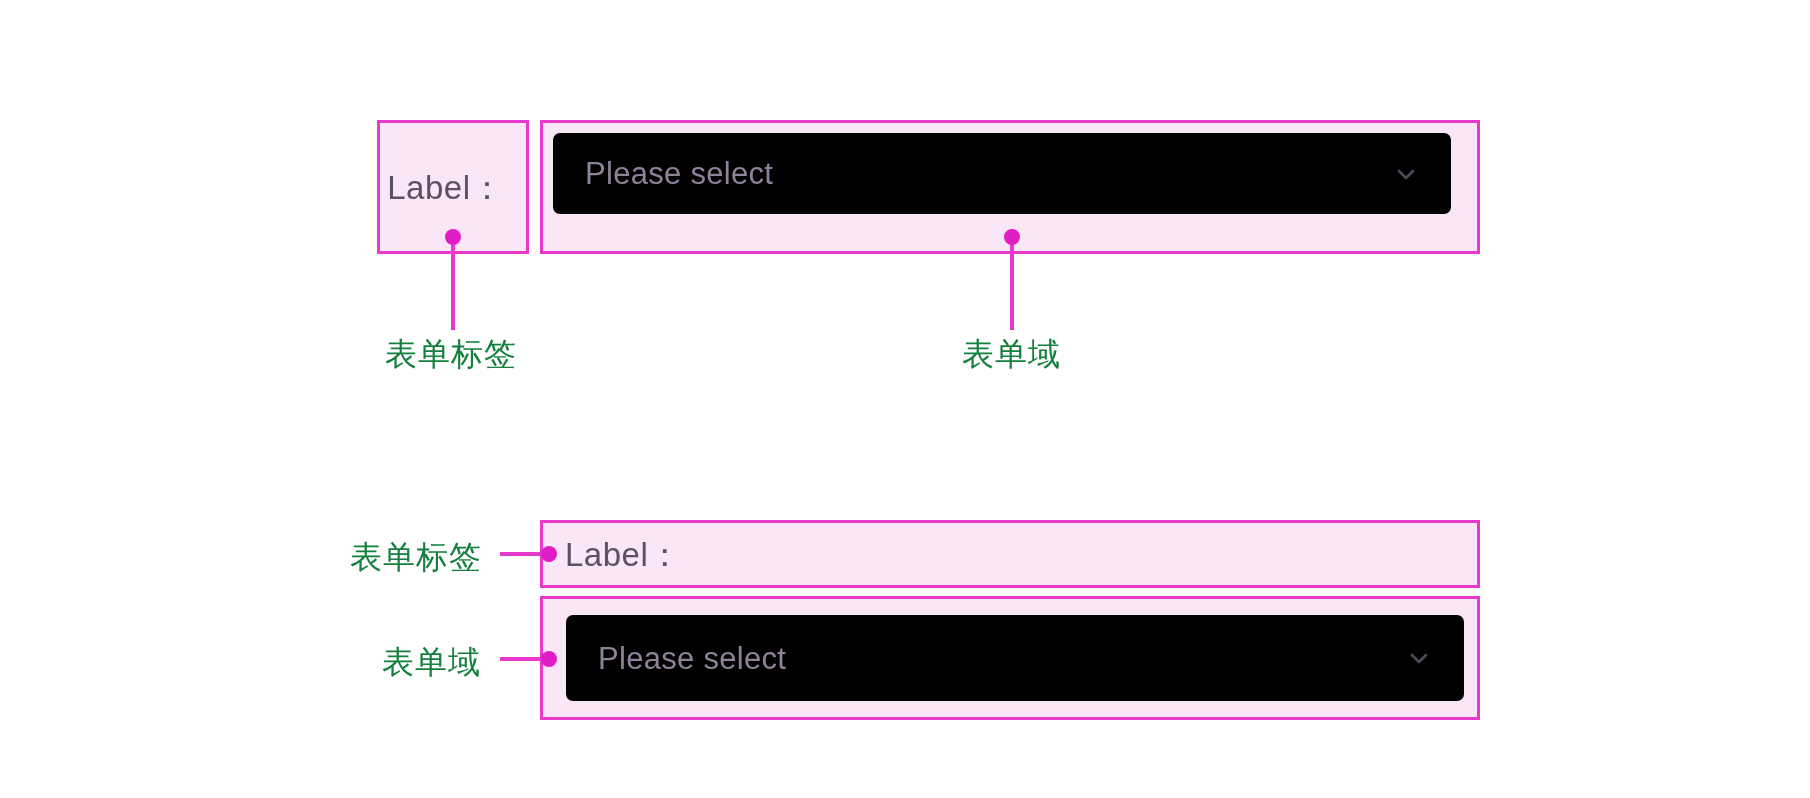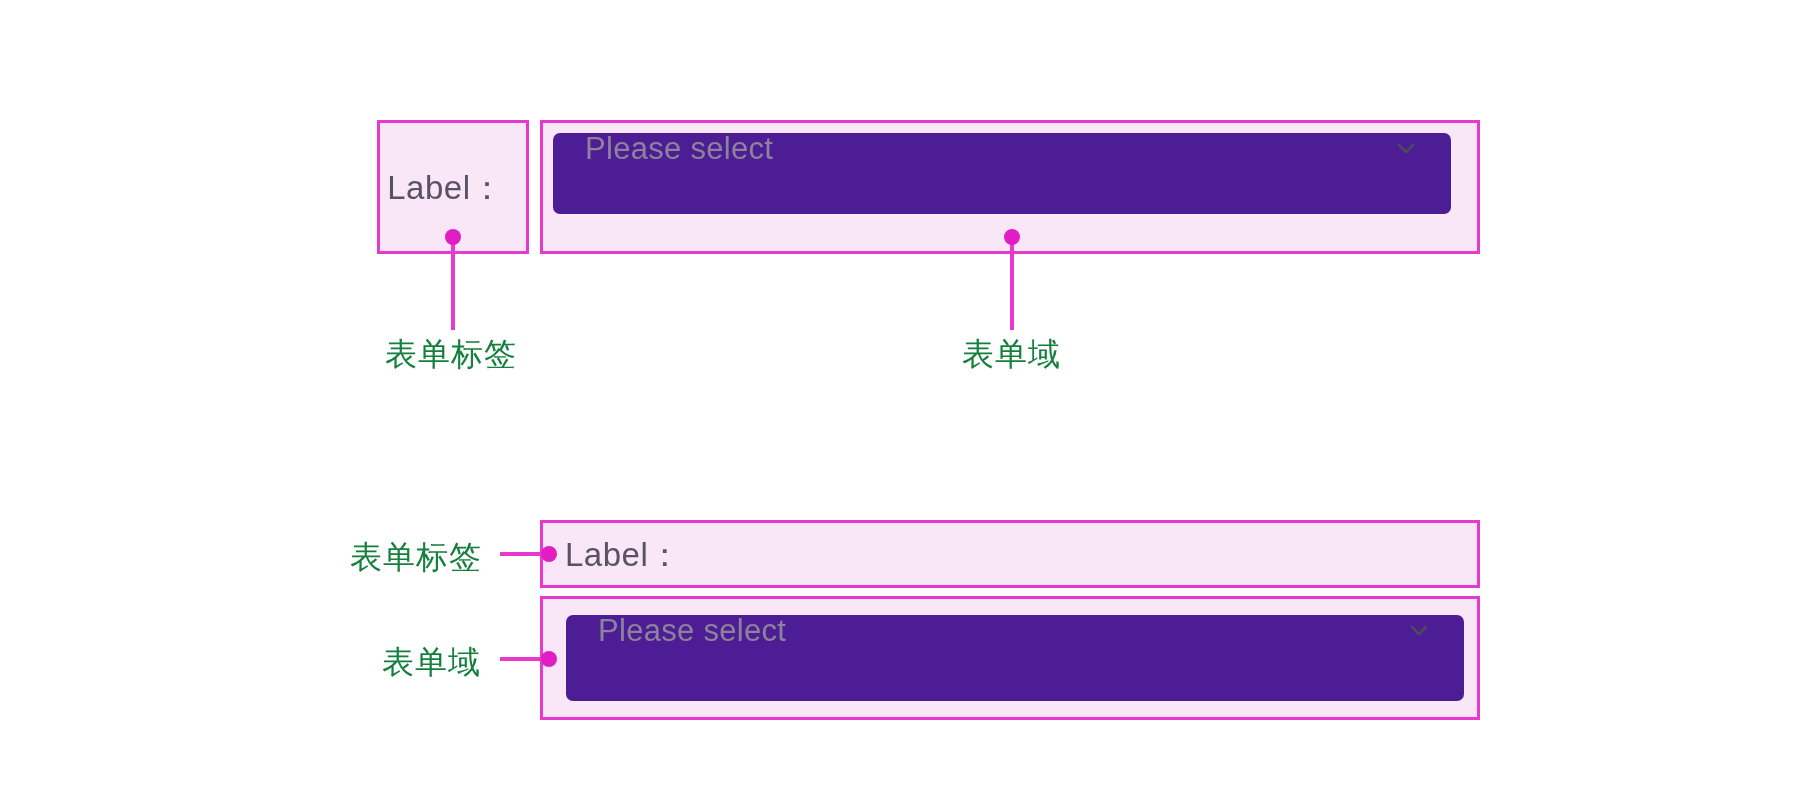--- a/index.html
+++ b/index.html
@@ -49,24 +49,26 @@
     margin-left: 22px;
   }
 
   
   .field-cell {
     display: flex;
     align-items: center;
   }
   .select-control {
     position: absolute;
-    background: #4c1d95;
+    background: #000000;
     border-radius: 7px;
     display: flex;
+    align-items: center;
     box-sizing: border-box;
+    text-decoration: underline;
   }
   .select-placeholder {
     color: #8d8299;
     font-size: 31px;
     line-height: 1;
     margin-left: 32px;
     white-space: nowrap;
     letter-spacing: 0.3px;
   }
   .chevron {

